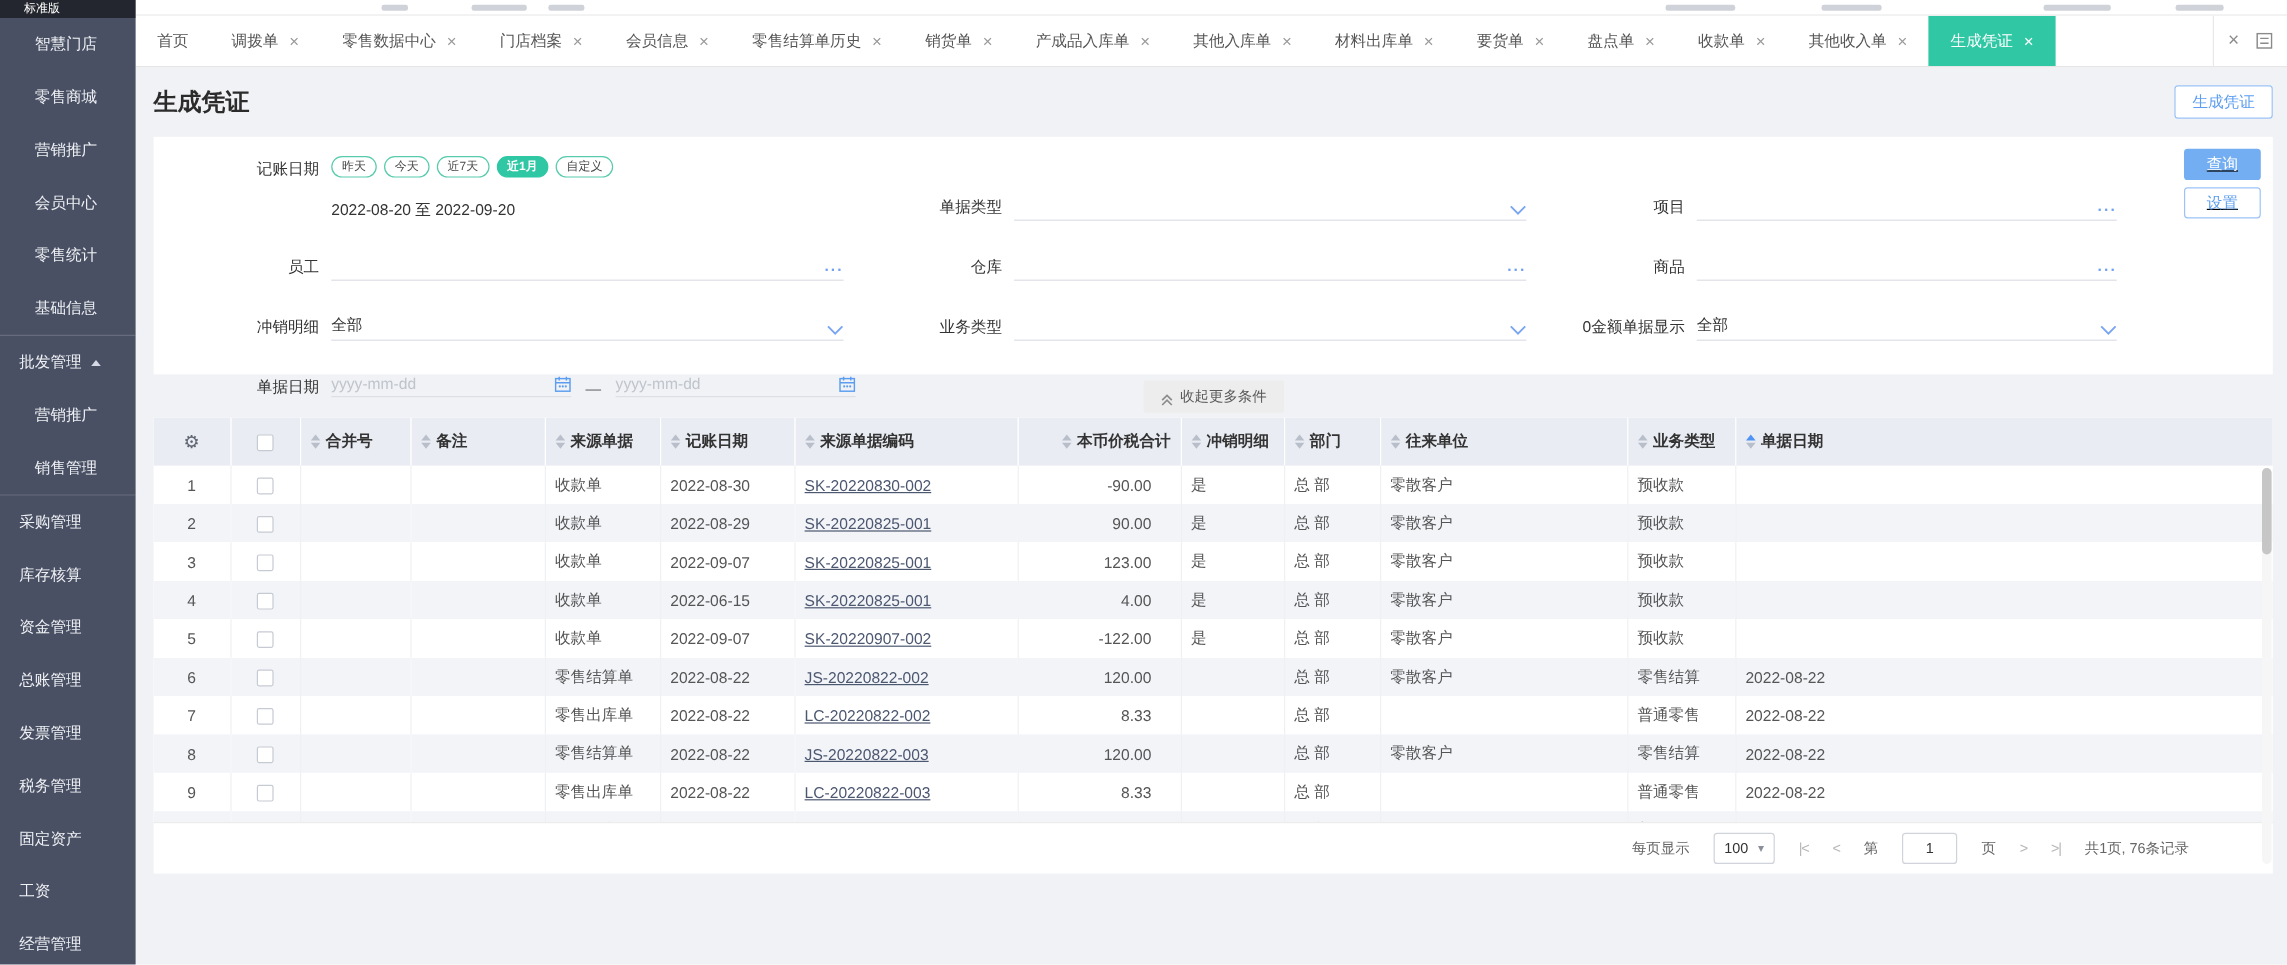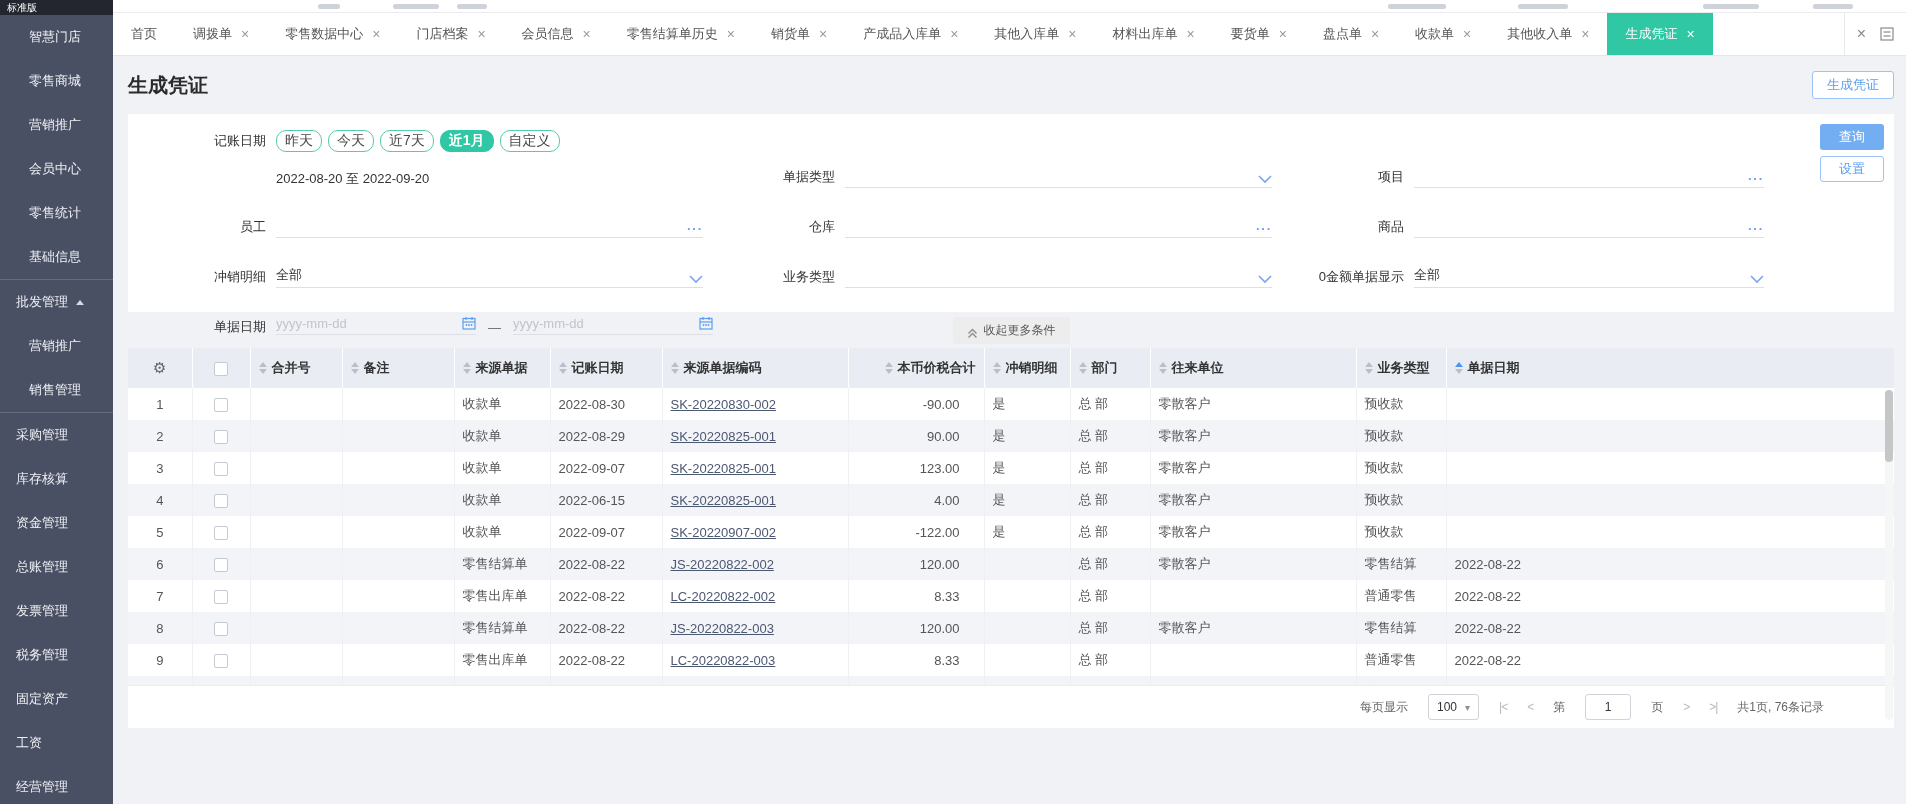--- a/index.html
+++ b/index.html
@@ -1,21 +1,21 @@
 <!DOCTYPE html>
 <html><head>
 <meta charset="utf-8">
 <style>
   html,body{margin:0;padding:0;}
   body{font-family:"Liberation Sans","DejaVu Sans",sans-serif;}
   .viewport{position:relative;width:1906px;height:804px;overflow:hidden;background:#f0f2f5;}
 
   
   .sidebar{position:absolute;left:0;top:0;width:113px;height:804px;background:#4a5064;overflow:hidden;z-index:5;}
-  .edition{height:15px;line-height:15px;background:#23262e;color:#fff;font-size:10px;padding-left:7px;}
+  .edition{height:15px;line-height:15px;background:#23262e;color:#fff;font-size:10px;padding-left:20px;}
   .side-item{height:44px;display:flex;align-items:center;font-size:13px;color:#eef0f4;cursor:pointer;}
   .side-item.group{padding-left:16px;}
   .side-item.sub{padding-left:29px;}
   .side-item.sep{border-top:1px solid rgba(255,255,255,.16);}
   .tri-up{width:0;height:0;border-left:4px solid transparent;border-right:4px solid transparent;border-bottom:5px solid #d7dbe4;margin-left:8px;}
 
   
   .main{position:absolute;left:113px;top:0;right:0;height:804px;display:flex;flex-direction:column;}
   .topstrip{height:12px;background:#fff;border-bottom:1px solid #ececec;position:relative;}
   .frag{position:absolute;top:4px;height:5px;background:#cfd2d9;border-radius:2px;}
@@ -30,34 +30,34 @@
 
   .content{flex:1;padding:0 12px 0 15px;overflow:hidden;}
 
   .title-row{height:58px;display:flex;align-items:center;justify-content:space-between;}
   .page-title{font-size:20px;font-weight:700;color:#2b2b2b;}
   .btn-outline{height:28px;padding:0 14px;background:#fff;border:1px solid #9cc3f7;color:#5b9df0;border-radius:3px;font-size:13px;cursor:pointer;font-family:inherit;}
   .btn-solid{height:26px;width:64px;background:#74aef2;border:none;color:#fff;border-radius:3px;font-size:13px;cursor:pointer;font-family:inherit;}
 
   
   .filter-card{position:relative;background:#fff;height:198px;padding:16px 130px 0 30px;box-sizing:border-box;}
-  .f-buttons{position:absolute;top:10px;right:10px;display:flex;flex-direction:column;gap:6px;align-items:flex-end;}
+  .f-buttons{position:absolute;top:10px;right:10px;display:flex;flex-direction:column;gap:6px;align-items:flex-end;text-decoration:underline;}
   .f-grid{display:grid;grid-template-columns:545px 545px 1fr;column-gap:24px;}
   .field{display:flex;align-items:flex-end;min-height:30px;margin-bottom:20px;}
   .f-label{width:108px;text-align:right;margin-right:10px;font-size:13px;color:#333;flex:none;line-height:22px;}
   .ctrl{flex:1;border-bottom:1px solid #dcdfe6;display:flex;align-items:flex-end;justify-content:space-between;min-height:24px;font-size:13px;color:#333;padding-bottom:3px;}
   .ctrl.noline{border-bottom:none;}
   .dots{color:#6f9ff0;font-weight:700;letter-spacing:1px;font-size:13px;line-height:10px;cursor:pointer;}
   .chev{flex:none;cursor:pointer;}
   .pillbar{display:flex;gap:6px;align-items:center;}
-  .pill{border:1px solid #57cbab;border-radius:10px;padding:1px 8px;font-size:14px;color:#4a4a4a;cursor:pointer;white-space:nowrap;}
+  .pill{border:1px solid #57cbab;border-radius:10px;padding:1px 8px;font-size:10px;color:#4a4a4a;cursor:pointer;white-space:nowrap;}
   .pill.active{background:#2fc7a4;border-color:#2fc7a4;color:#fff;font-weight:700;}
   .range-line{font-size:13px;color:#333;margin-top:18px;}
   .stackctrl{display:flex;flex-direction:column;align-items:flex-start;}
-  .d-input{width:200px;border-bottom:1px solid #dcdfe6;display:flex;align-items:flex-start;justify-content:space-between;padding-bottom:3px;}
+  .d-input{width:200px;border-bottom:1px solid #dcdfe6;display:flex;align-items:flex-end;justify-content:space-between;padding-bottom:3px;}
   .ph{color:#c0c4cc;font-size:13px;}
   .dash{color:#666;margin:0 12px;}
 
   .collapse-row{height:36px;display:flex;align-items:center;justify-content:center;}
   .collapse-pill{background:#ededed;color:#595959;font-size:12px;padding:5px 14px;border-radius:2px;display:flex;align-items:flex-end;gap:6px;cursor:pointer;}
 
   
   .table-card{position:relative;background:#fff;}
   .tbl-wrap{height:337px;overflow:hidden;}
   table{border-collapse:collapse;width:100%;table-layout:fixed;}

